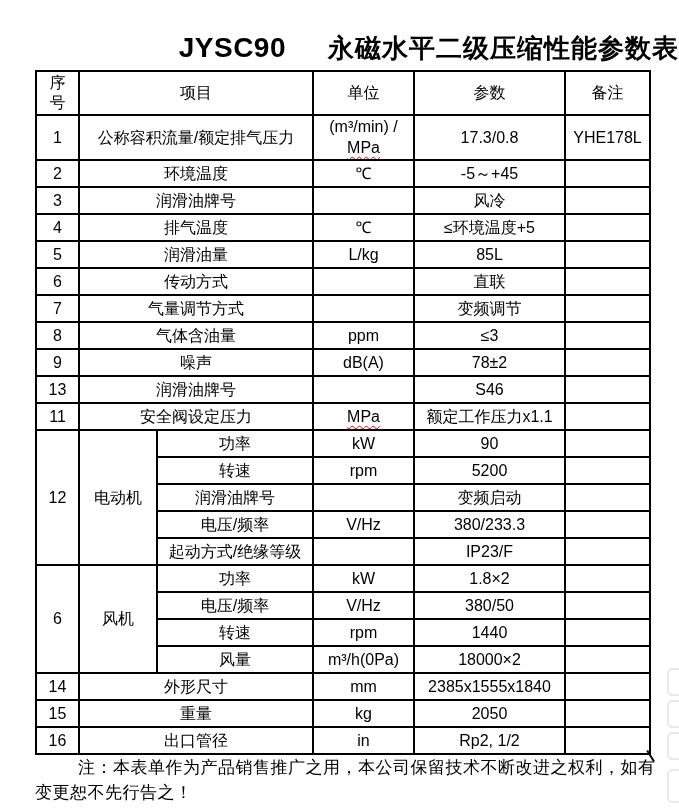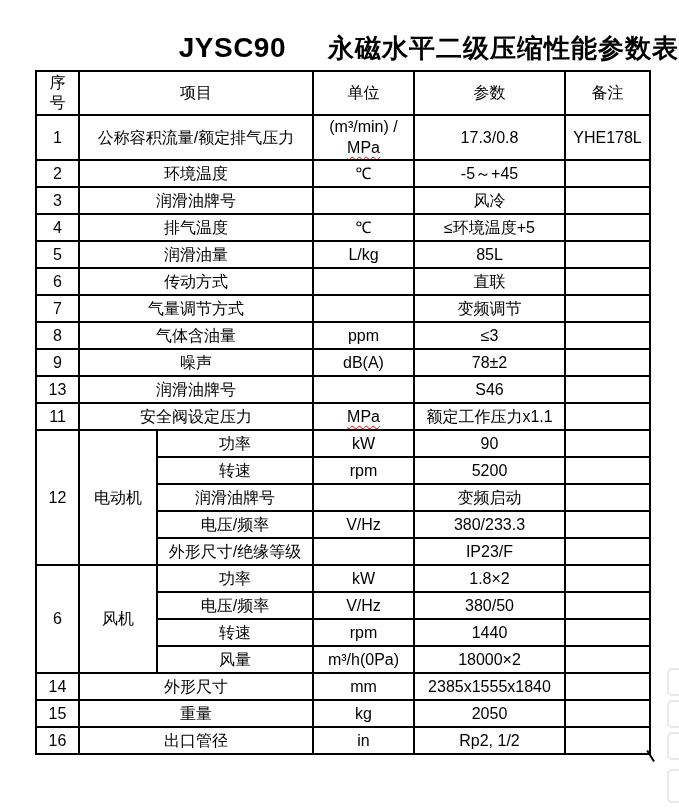--- a/index.html
+++ b/index.html
@@ -196,21 +196,21 @@
     <td>变频启动</td>
     <td></td>
   </tr>
   <tr class="rh">
     <td>电压/频率</td>
     <td>V/Hz</td>
     <td>380/233.3</td>
     <td></td>
   </tr>
   <tr class="rh">
-    <td>外形尺寸/绝缘等级</td>
+    <td>起动方式/绝缘等级</td>
     <td></td>
     <td>IP23/F</td>
     <td></td>
   </tr>
 
   <tr class="rh">
     <td rowspan="4">6</td>
     <td rowspan="4">风机</td>
     <td>功率</td>
     <td>kW</td>
@@ -254,19 +254,21 @@
     <td>16</td>
     <td colspan="2">出口管径</td>
     <td>in</td>
     <td>Rp2, 1/2</td>
     <td></td>
   </tr>
 </tbody>
   </table>
 
 <div class="footnote">
+  <div class="fl1">注：本表单作为产品销售推广之用，本公司保留技术不断改进之权利，如有</div>
+  <div class="fl2">变更恕不先行告之！</div>
 </div>
 
 <div class="corner-tick"></div>
 <div class="ghost g1"></div>
 <div class="ghost g2"></div>
 <div class="ghost g3"></div>
 <div class="ghost g4"></div>
 
 </body></html>

